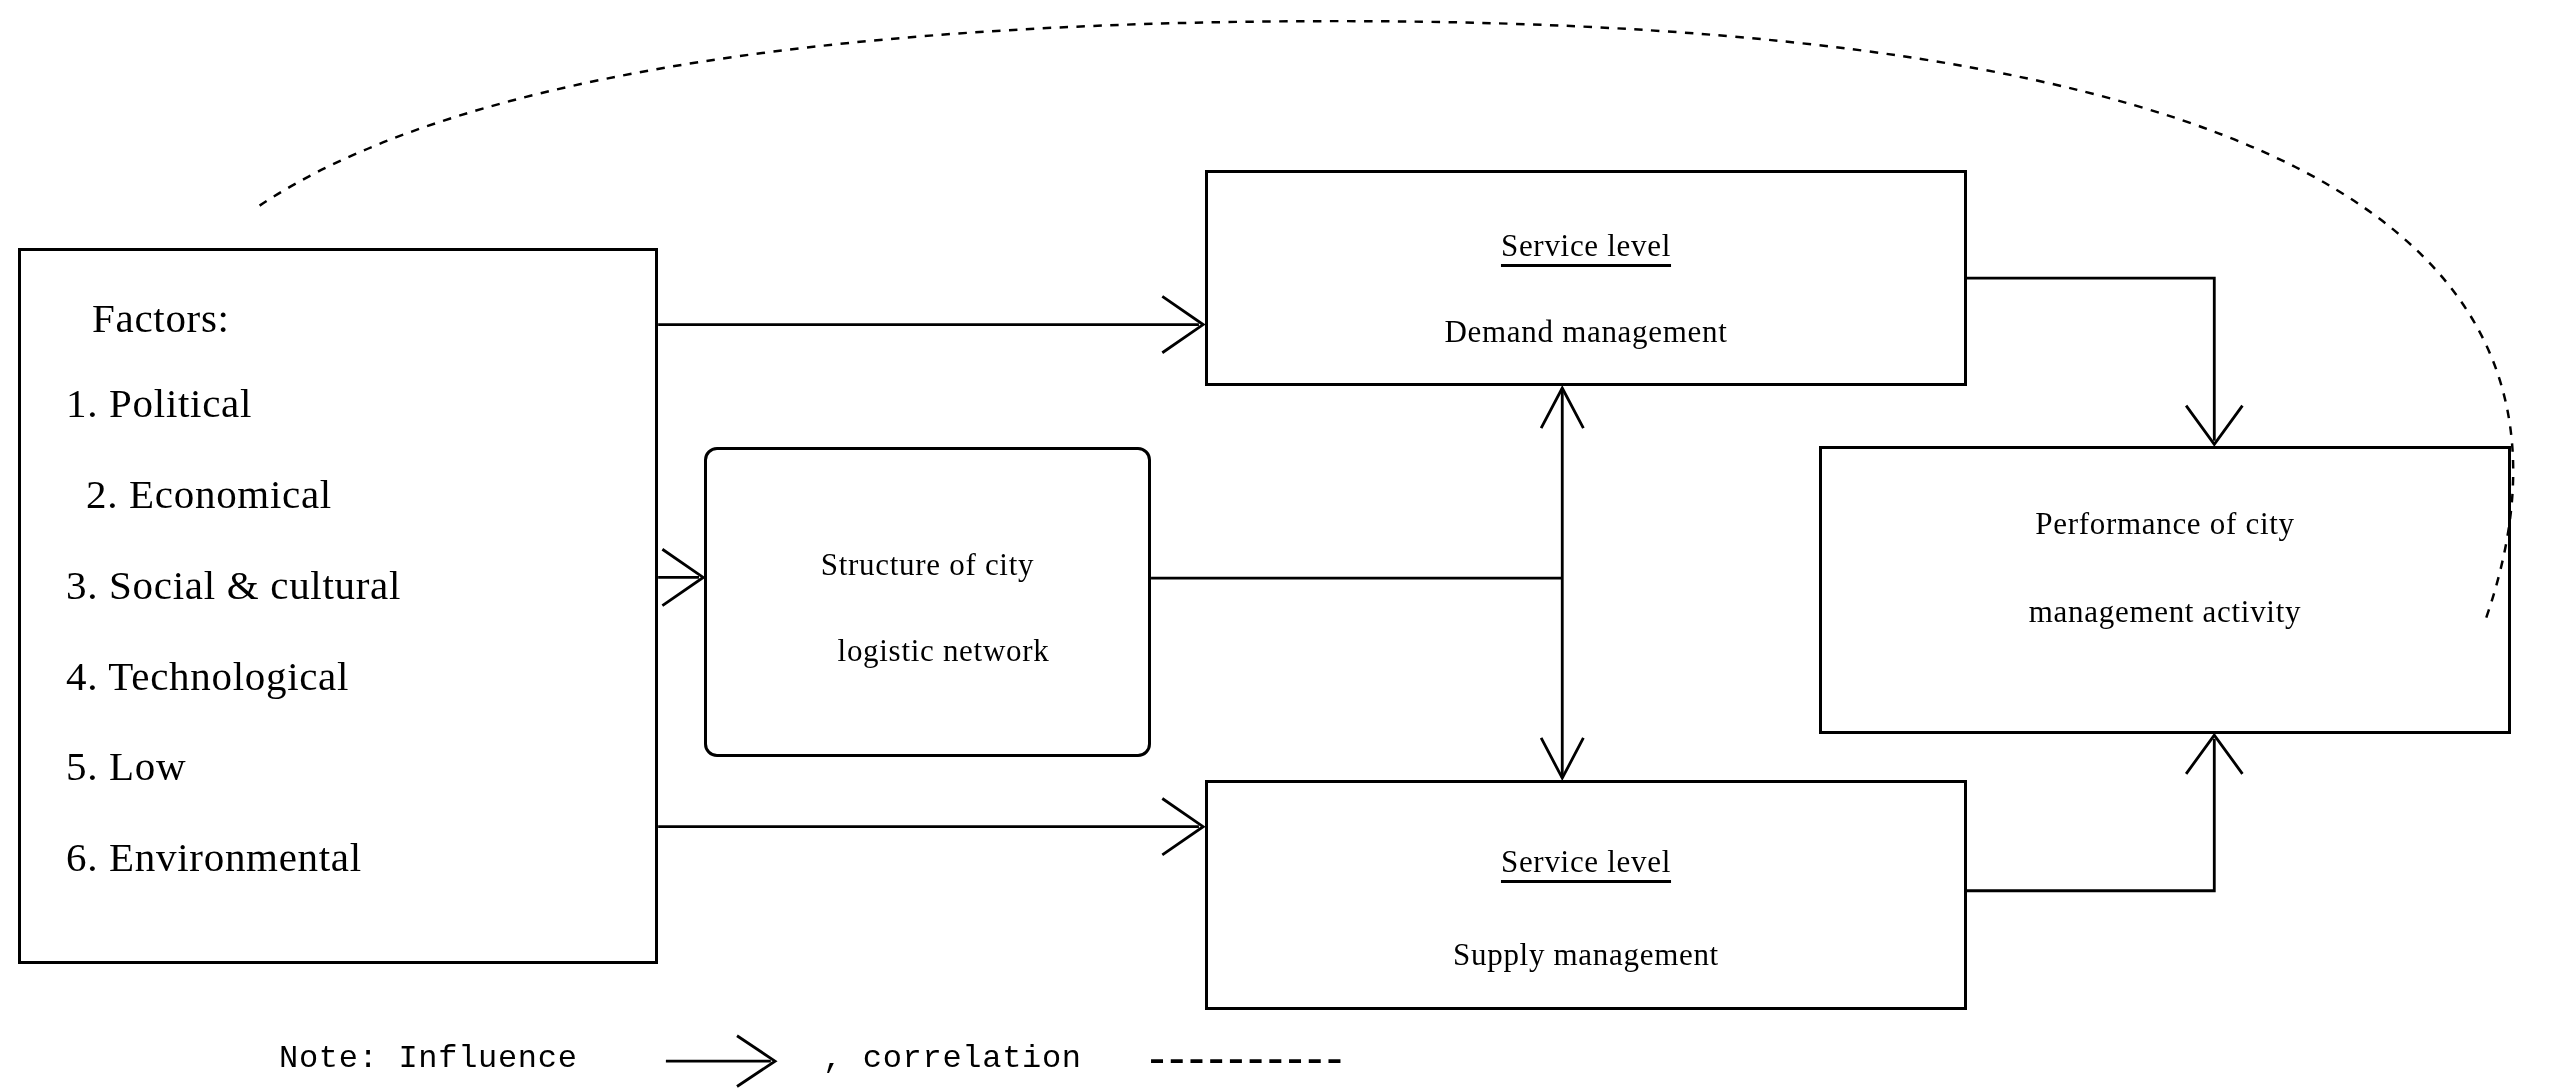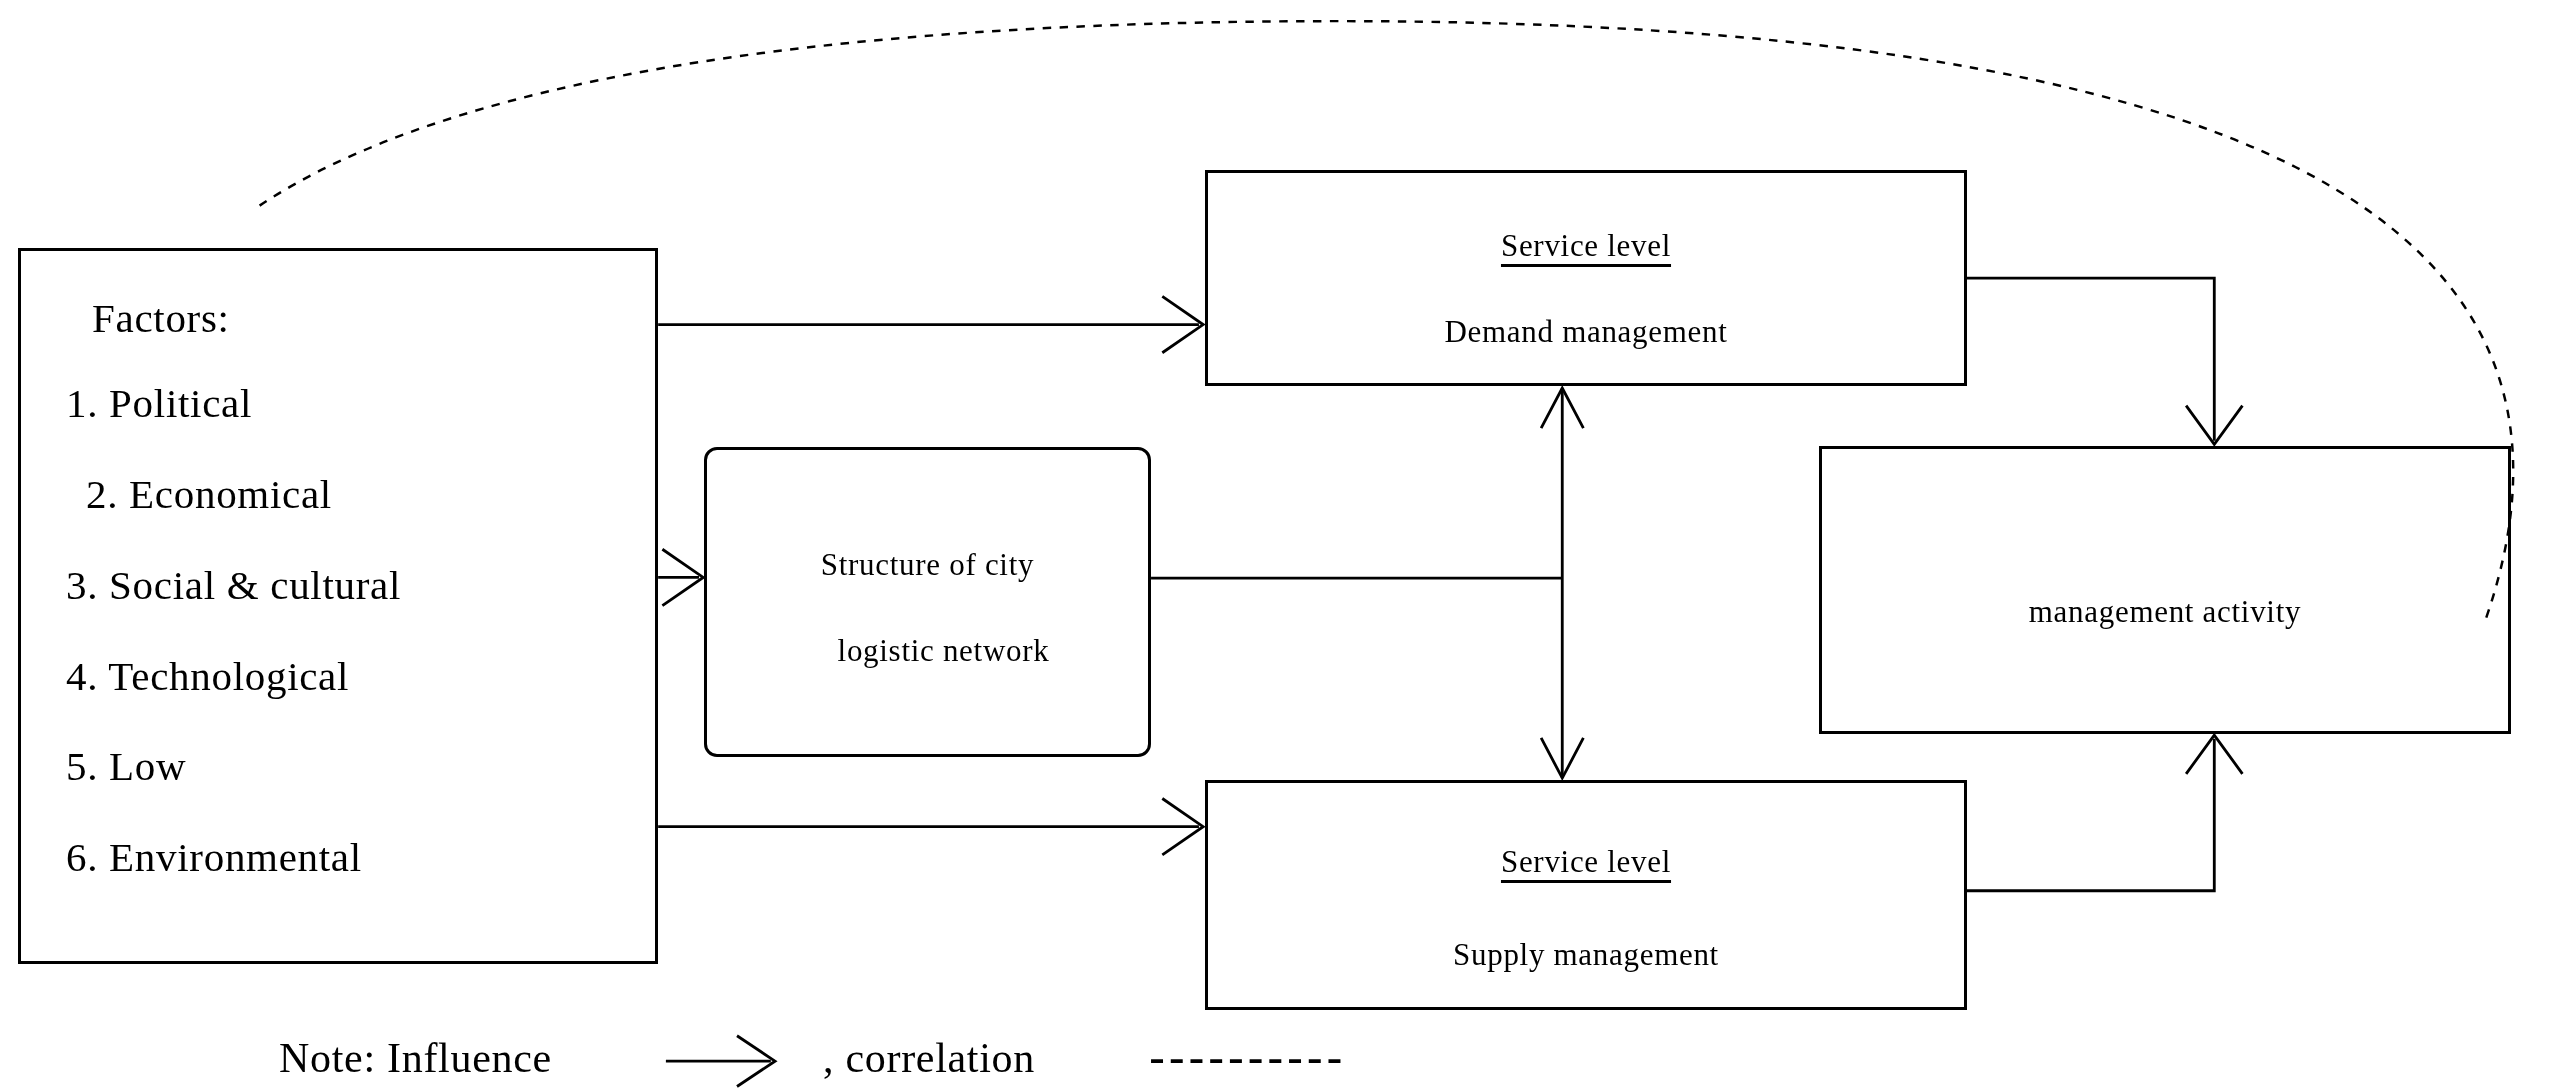--- a/index.html
+++ b/index.html
@@ -31,22 +31,23 @@
   }
   .fac{
     position:absolute;
     transform:translateY(-50%);
     font-size:41px;letter-spacing:0.7px;
     white-space:nowrap;
   }
   .note-text{
     position:absolute;
     transform:translateY(-50%);
-    font-size:42px;letter-spacing:0.7px;
+    font-size:32px;letter-spacing:0.7px;
     white-space:nowrap;
+    font-family:Liberation Mono, monospace;
   }
   #connector-layer{
     position:absolute;left:0;top:0;
     pointer-events:none;
   }
 </style>
 </head>
 <body>
 
 <div id="canvas">
@@ -66,20 +67,21 @@
   </div>
 
   <div class="box" id="supply-box" style="left:1205px;top:780px;width:762px;height:230px;">
     <div class="bline" style="top:79px;">
       <span class="ul">Service level</span>
     </div>
     <div class="bline" style="top:172px;">Supply management</div>
   </div>
 
   <div class="box" id="performance-box" style="left:1819px;top:446px;width:692px;height:288px;">
+    <div class="bline" style="top:75px;">Performance of city</div>
     <div class="bline" style="top:163px;">management activity</div>
   </div>
 
   <div class="fac" style="left:92px;top:318px;text-align:right;">Factors:</div>
   <div class="fac" style="left:66px;top:403px;">1. Political</div>
   <div class="fac" style="left:66px;top:494px;margin-left:20px;">2. Economical</div>
   <div class="fac" style="left:66px;top:585px;">3. Social &amp; cultural</div>
   <div class="fac" style="left:66px;top:676px;">4. Technological</div>
   <div class="fac" style="left:66px;top:766px;">5. Low</div>
   <div class="fac" style="left:66px;top:857px;">6. Environmental</div>

